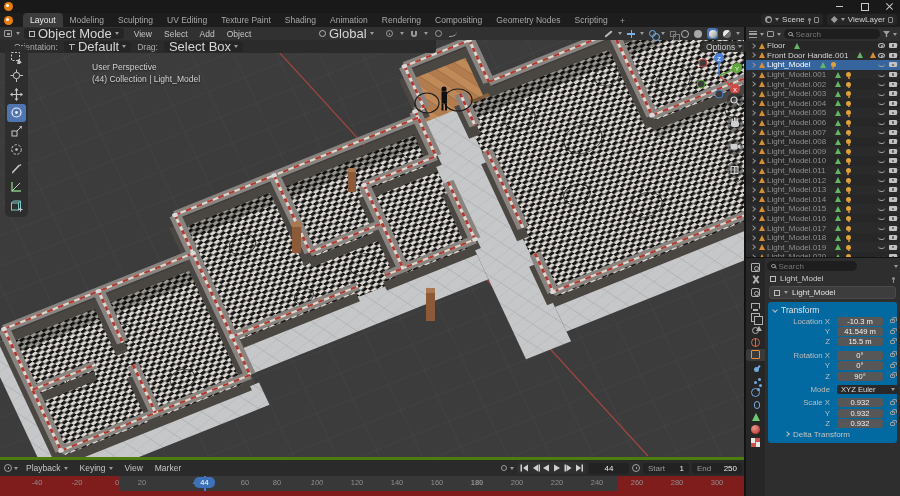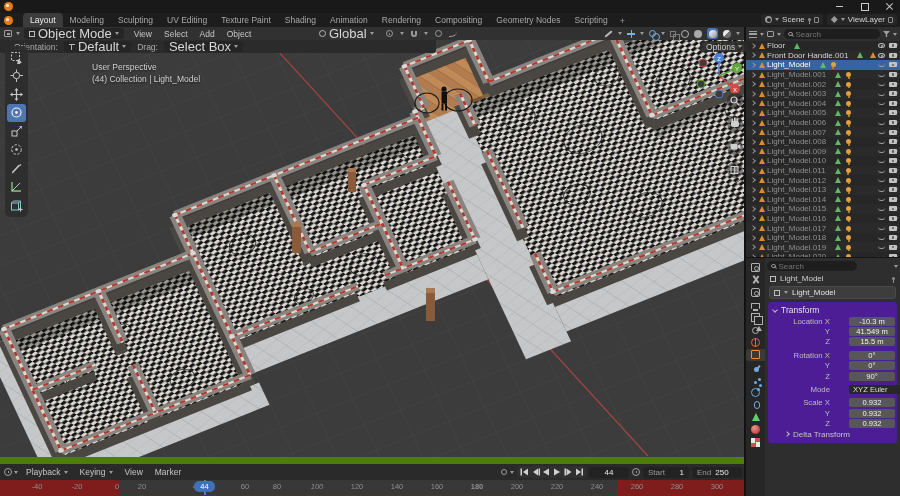--- a/index.html
+++ b/index.html
@@ -118,25 +118,25 @@
   .i-cam::after{content:"";position:absolute;left:2.5px;top:1.2px;width:2.5px;height:2.5px;border-radius:50%;background:#5a5a5a}
   
   #properties{position:absolute;left:745px;top:257px;width:155px;height:239px;background:#2e2e2e;border-left:1px solid #141414;border-top:1px solid #141414;overflow:hidden}
   #prop-tabs{position:absolute;left:0;top:0;width:19px;height:239px;background:#262626;display:flex;flex-direction:column;align-items:center;padding-top:3px}
   .ptab{width:19px;height:12px;display:flex;align-items:center;justify-content:center;margin-bottom:0.5px}
   .ptab.active{background:#3a3a3a;border-radius:3px 0 0 3px}
   #prop-content{position:absolute;left:19px;top:0;width:136px;height:239px;padding:2px 3px 0 2px}
   #prop-header{display:flex;align-items:center;gap:3px;height:12px}
   .crumb{display:flex;align-items:center;gap:4px;height:13px;padding:1px 3px;font-size:8px;color:#cfcfcf}
   .namefield{display:flex;align-items:center;gap:4px;background:#3d3d3d;border:1px solid #4a4a4a;border-radius:3px;height:13px;margin:1px 2px;padding:0 4px;font-size:8px;color:#e3e3e3}
-  .panel{background:#4c1d95;border-radius:3px;margin:3px 1px 0;padding:2px 2px 3px}
+  .panel{background:#0369a1;border-radius:3px;margin:3px 1px 0;padding:2px 2px 3px}
   .panel-h{display:flex;align-items:center;gap:4px;font-size:8.5px;color:#e2e2e2;height:12px}
   .chev-d{width:4px;height:4px;border-right:1px solid #bdbdbd;border-bottom:1px solid #bdbdbd;transform:rotate(45deg);margin-left:3px}
   .chev-r{width:4px;height:4px;border-right:1px solid #bdbdbd;border-bottom:1px solid #bdbdbd;transform:rotate(-45deg);margin-left:3px}
-  .prow{display:flex;align-items:center;height:10.4px;gap:19px}
+  .prow{display:flex;align-items:center;height:10.4px;gap:7px}
   .prow .plabel{width:60px;text-align:right;color:#bdbdbd;font-size:7.8px;flex:0 0 auto}
   .pfield{width:46px;height:9px;background:#575757;border-radius:2px;color:#f2f2f2;font-size:7.6px;
     display:flex;align-items:center;justify-content:center;flex:0 0 auto}
   .pfield.drop{width:62px;background:#282828;justify-content:space-between;padding:0 4px;color:#dedede}
   .i-lock{width:5px;height:4px;border:1px solid #9a9a9a;border-radius:1px;position:relative;flex:0 0 auto}
   .i-lock::after{content:"";position:absolute;left:0.5px;top:-3px;width:3px;height:2.5px;border:1px solid #9a9a9a;border-bottom:none;border-radius:2px 2px 0 0}
   .pdot{width:3px;height:3px;border-radius:50%;background:#7d7d7d;flex:0 0 auto}
   .gaprow{height:3px}
   .section{display:flex;align-items:center;gap:4px;background:#323232;height:11.5px;margin:1.5px 1px 0;border-radius:2px;padding:0 3px;font-size:8.2px;color:#c9c9c9}
   .subsec{display:flex;align-items:center;gap:4px;height:11px;padding-left:12px;font-size:8px;color:#c4c4c4}
@@ -158,21 +158,21 @@
   .pt-mod{background:#71a8dd;border-radius:50%;width:5px;height:5px;top:2px;left:1px}
   .pt-mod::after{content:"";position:absolute;left:3px;top:-2px;width:2px;height:6px;background:#71a8dd;transform:rotate(40deg)}
   .pt-part{background:#71a8dd;width:3px;height:3px;border-radius:50%;top:3px;box-shadow:4px -3px 0 #71a8dd,5px 3px 0 #71a8dd}
   .pt-phys{border:1.2px solid #71a8dd;border-radius:50%}
   .pt-phys::after{content:"";position:absolute;left:5px;top:-1px;width:3px;height:3px;border-radius:50%;background:#71a8dd}
   .pt-constr{border:1.2px solid #71a8dd;border-radius:3px;width:6px;height:8px;left:1px}
   .pt-data{width:0;height:0;border-left:4.5px solid transparent;border-right:4.5px solid transparent;border-bottom:8px solid #6fc96f}
   .pt-mat{background:radial-gradient(circle at 35% 30%,#e09a90,#cf5248 60%,#8f3630);border-radius:50%}
   .pt-tex{background:conic-gradient(#cf5248 0 25%,#e8e8e8 0 50%,#cf5248 0 75%,#e8e8e8 0)}
   
-  #timeline{position:absolute;left:0;top:457px;width:744px;height:39px;background:#2a2a2a;border-top:7px solid #4d7c0f}
+  #timeline{position:absolute;left:0;top:457px;width:744px;height:39px;background:#2a2a2a;border-top:3px solid #4d7c0f}
   #tl-header{position:relative;height:16px;display:flex;align-items:center;gap:2px;padding:0 4px}
   .i-clock{width:8px;height:8px;border:1px solid #9f9f9f;border-radius:50%;position:relative;flex:0 0 auto}
   .i-clock::after{content:"";position:absolute;left:3px;top:1.5px;width:1px;height:2.5px;background:#9f9f9f}
   #tl-right{position:absolute;right:2px;top:2px;display:flex;align-items:center;gap:3px}
   .tl-field{display:flex;align-items:center;background:#222;border-radius:3px;height:11px;padding:0 5px;font-size:8px;gap:4px}
   .tl-field .fl{color:#9a9a9a}.tl-field .fv{color:#e8e8e8}
   #playgroup{display:flex;background:#303030;border-radius:3px;height:12px;align-items:center;padding:0 2px;gap:1px}
   .pg-btn{width:10px;height:10px;display:flex;align-items:center;justify-content:center}
   .i-rec{width:6px;height:6px;border:1px solid #9a9a9a;border-radius:50%}
   #tl-ruler{position:relative;height:24px;background:#7f1d1d;overflow:hidden}
@@ -1005,21 +1005,21 @@
           </span>
       </div>
       <div class="tl-field" style="width:40px;justify-content:center">
         <span class="fv">44</span>
       </div>
       <span class="i-clock"></span>
       <div class="tl-field" style="width:46px;justify-content:space-between">
         <span class="fl">Start</span>
         <span class="fv">1</span>
       </div>
-      <div class="tl-field" style="width:50px;justify-content:flex-start">
+      <div class="tl-field" style="width:50px;justify-content:space-between">
         <span class="fl">End</span>
         <span class="fv">250</span>
       </div>
     </div>
   </div>
   <div id="tl-ruler">
     <div id="tl-range"></div>
     <div id="tl-ticks">
         <span class="tick" style="left: 37px;">-40</span>
         <span class="tick" style="left: 77px;">-20</span>

